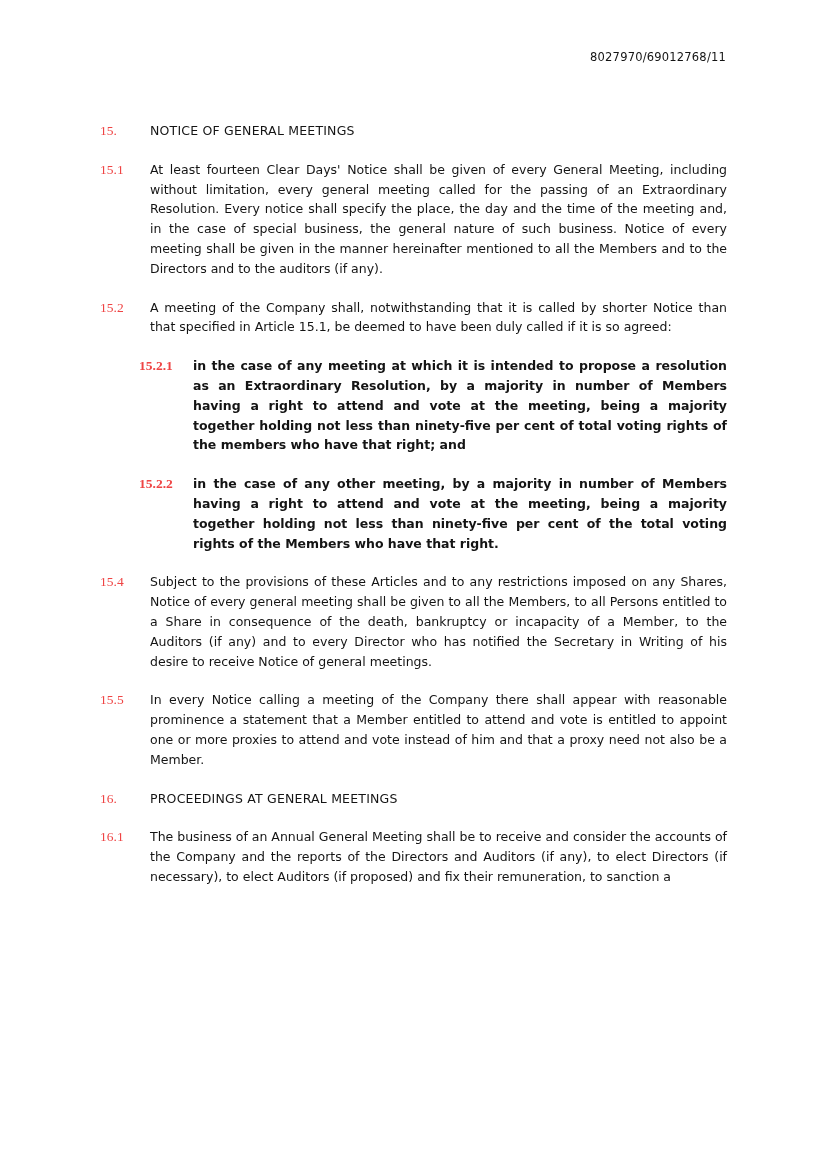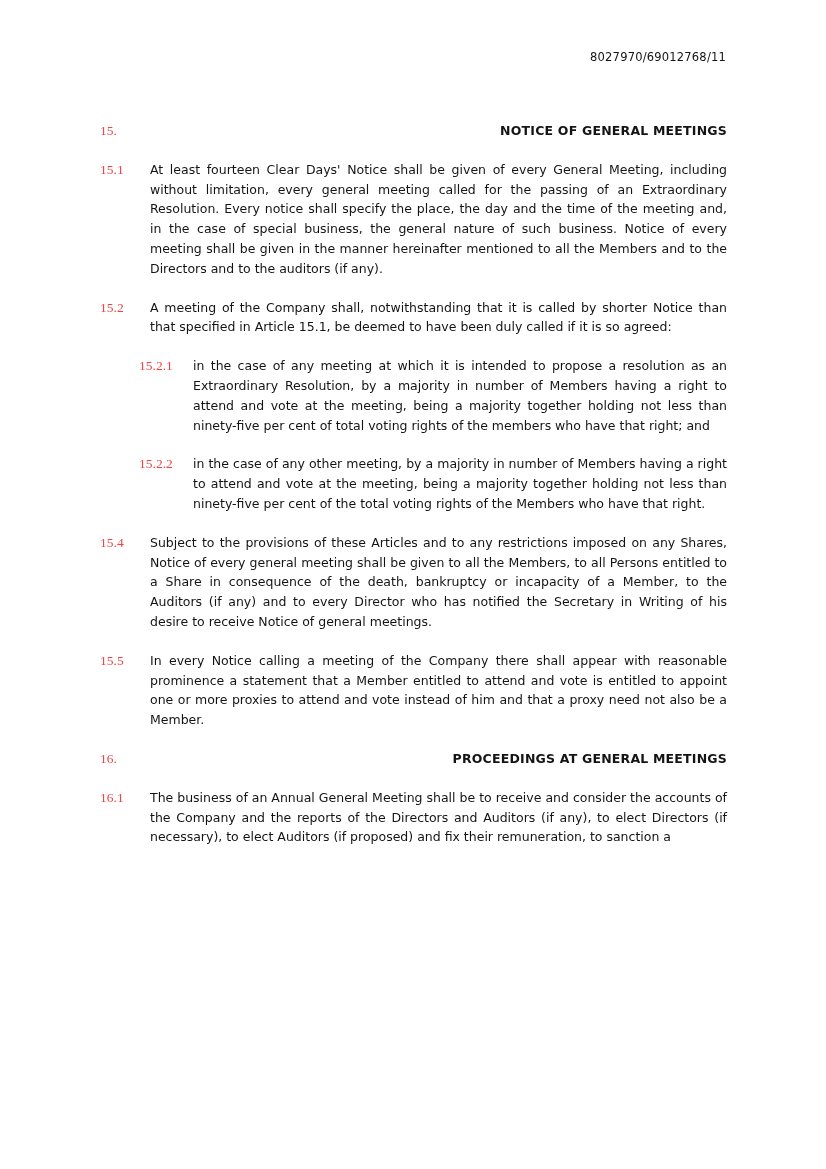--- a/index.html
+++ b/index.html
@@ -39,30 +39,30 @@
   }
   .num {
     flex: 0 0 50px;
     font-family: "Liberation Serif", "DejaVu Serif", serif;
     font-size: 13.5px;
     line-height: 19.8px;
     color: #ef4444;
   }
   .heading .title {
     flex: 1;
-    font-weight: bold;
+    font-weight: normal;
     letter-spacing: 0.2px;
-    text-align: right;
   }
   .clause .body {
     flex: 1;
     text-align: justify;
   }
   .subclause {
     padding-left: 39px;
+    font-weight: bold;
   }
   .subclause .num {
     flex: 0 0 54px;
   }
   .page-number {
     position: absolute;
     top: 1144px;
     left: 0;
     width: 100%;
     text-align: center;

